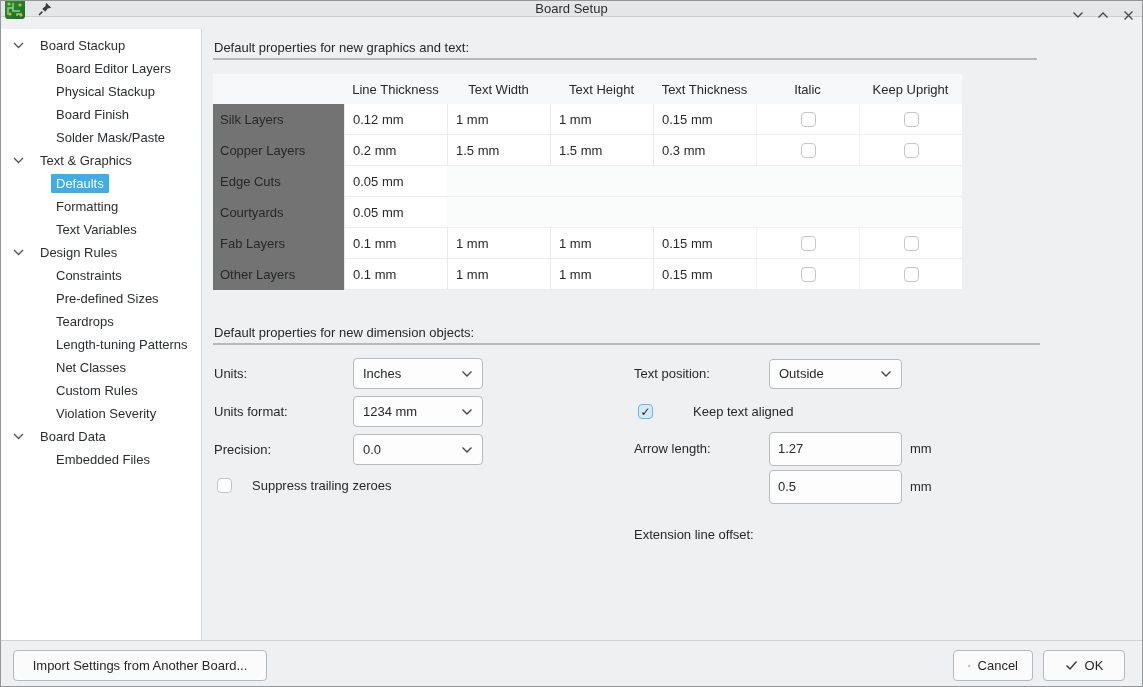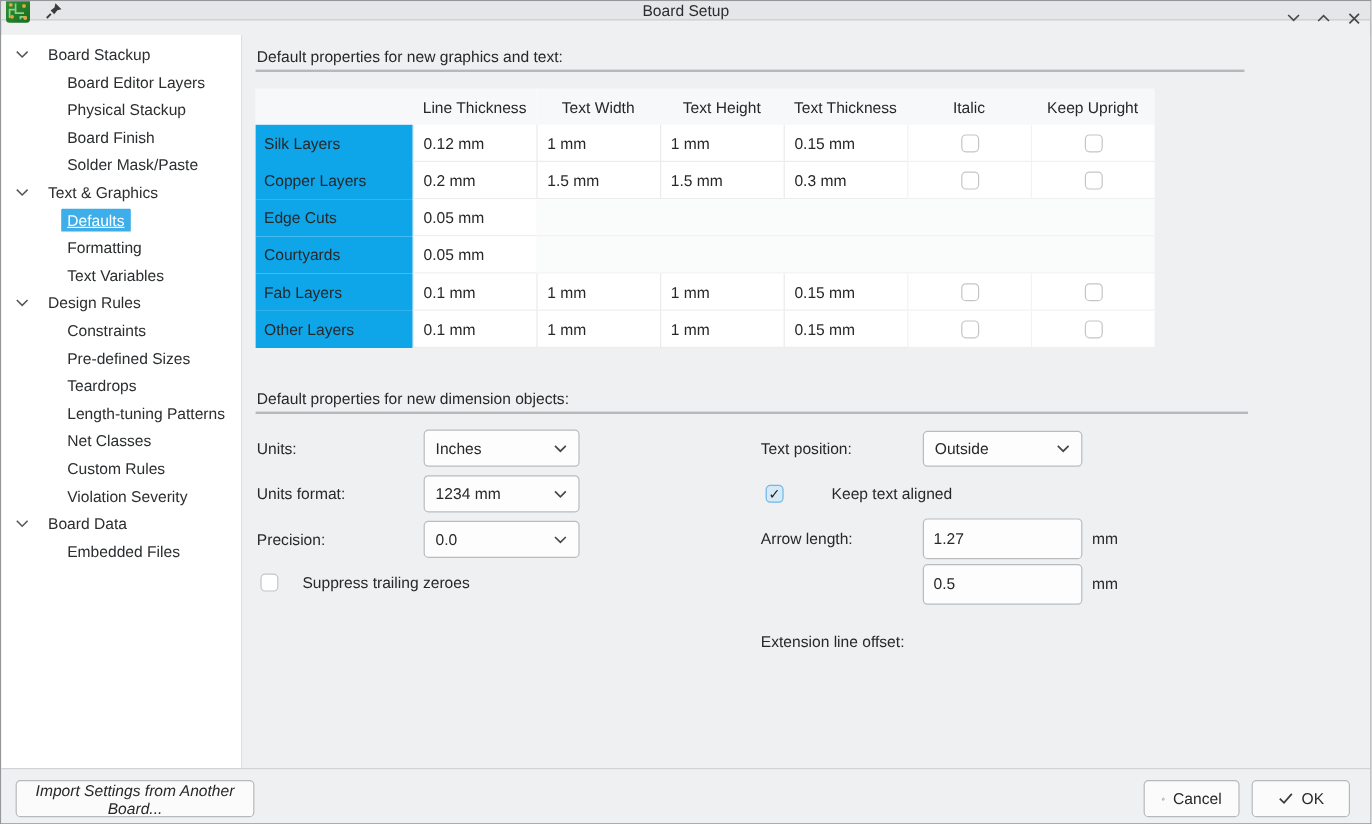--- a/index.html
+++ b/index.html
@@ -15,51 +15,51 @@
   .win-controls { position:absolute; right:6px; top:0; height:28px; display:flex; align-items:center; gap:9px; }
   .win-btn { width:16px; height:16px; display:flex; align-items:center; justify-content:center; }
 
   
   .sidebar { position:absolute; left:0; top:28px; width:201px; bottom:46px; background:#ffffff; border-right:1px solid #d6d7d8; padding-top:5px; overflow:hidden; }
   .tree-item { height:23px; display:flex; align-items:center; cursor:default; }
   .tree-item .twisty { width:14px; margin-left:10px; display:flex; align-items:center; justify-content:center; }
   .tree-item.lvl0 .tlabel { margin-left:10px; }
   .tree-item.lvl1 .tlabel { margin-left:50px; }
   .tlabel { color:#2b2e30; padding:2px 5px; border-radius:1px; white-space:nowrap; }
-  .tlabel.selected { background:#3daee9; color:#ffffff;text-decoration:underline; }
+  .tlabel.selected { background:#3daee9; color:#ffffff; }
 
   
   .main { position:absolute; left:201px; top:28px; right:0; bottom:46px; background:#eff0f1; }
   .sect-heading { position:absolute; color:#26282a; }
   .sect-rule { position:absolute; height:2px; background:#b6b9bb; }
 
   
   .grid-table { position:absolute; left:11px; top:45px; display:grid; grid-template-columns:131px repeat(6,103px); background:#ffffff; }
   .gcell { height:31px; display:flex; align-items:center; }
   .ghead { height:30px; background:#f7f8f9; justify-content:center; color:#26282a; }
-  .glabel { background:#0ea5e9; padding-left:7px; }
+  .glabel { background:#737373; padding-left:7px; }
   .gval { background:#ffffff; padding-left:8px; border-left:1px solid #e9eaeb; border-bottom:1px solid #ececee; }
   .gchk { background:#ffffff; justify-content:center; border-bottom:1px solid #f0f0f2; border-left:1px solid #f2f2f4; }
   .gdisabled { background:#fafbfb; grid-column:span 5; border-bottom:1px solid #f0f0f2; }
   .cbox { width:15px; height:15px; border:1px solid #c3c5c7; border-radius:4px; background:#ffffff; display:flex; align-items:center; justify-content:center; font-size:12px; line-height:1; color:#1d1f21; }
   .cbox.checked { background:#d5eaf8; border-color:#6fb6e4; }
   .cbox.checked::after { content:"✓"; font-weight:bold; }
 
   
   .form-row { position:absolute; display:flex; align-items:center; height:31px; }
   .flabel { color:#26282a; }
   .dropdown { width:130px; height:31px; background:#fdfdfd; border:1px solid #b9bcbe; border-radius:4px; display:flex; align-items:center; justify-content:space-between; padding:0 9px; }
   .dropdown.w133 { width:133px; height:30px; }
   .txtinput { width:133px; height:34px; background:#fdfdfd; border:1px solid #b9bcbe; border-radius:4px; padding:0 8px; font:inherit; color:#26282a; }
   .unit { margin-left:8px; }
 
   
   .footer { position:absolute; left:0; bottom:0; right:0; height:46px; background:#eff0f1; border-top:1px solid #d2d3d4; }
   .btn { position:absolute; top:9px; height:31px; display:inline-flex; align-items:center; justify-content:center; gap:7px; background:#fbfbfb; border:1px solid #b6b9bb; border-radius:4px; font:inherit; color:#26282a; padding:0 14px; }
-  .btn-import { left:12px; width:199px;font-style:italic; }
+  .btn-import { left:12px; width:254px; }
   .btn-cancel { left:952px; width:80px; }
   .btn-ok { left:1042px; width:82px; }
   .chev { display:block; }
 </style>
 </head>
 <body>
 
 <div class="window">
 
   <div class="titlebar">

